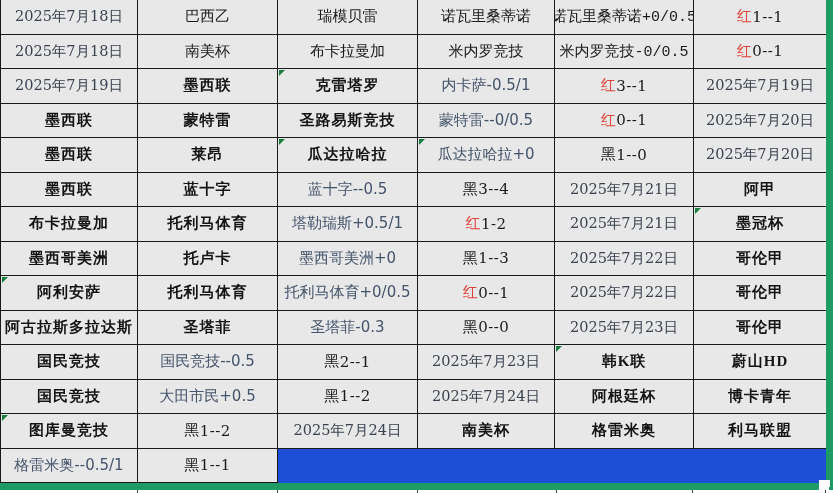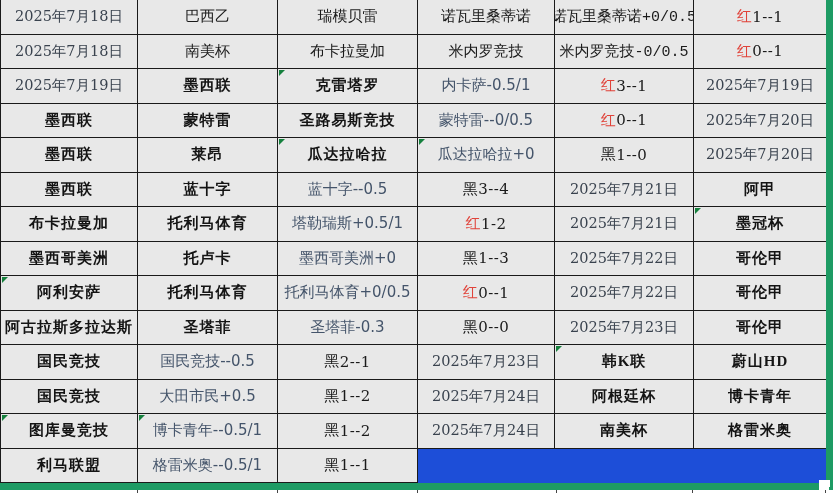--- a/index.html
+++ b/index.html
@@ -210,21 +210,20 @@
       <div class="cell team">国民竞技</div>
       <div class="cell line-gray">大田市民+0.5</div>
       <div class="cell result">
         <span class="flag-loss">黑</span>
         <span>1--2</span>
       </div>
       <div class="cell date">2025年7月24日</div>
       <div class="cell team">阿根廷杯</div>
       <div class="cell team">博卡青年</div>
       <div class="cell team"><span class="note-tri"></span>图库曼竞技</div>
-      <div class="cell line-gray"><span class="note-tri"></span>博卡青年--0.5/1</div>
       <div class="cell result">
         <span class="flag-loss">黑</span>
         <span>1--2</span>
       </div>
       <div class="cell date">2025年7月24日</div>
       <div class="cell team">南美杯</div>
       <div class="cell team">格雷米奥</div>
       <div class="cell team">利马联盟</div>
       <div class="cell line-gray">格雷米奥--0.5/1</div>
       <div class="cell result">

